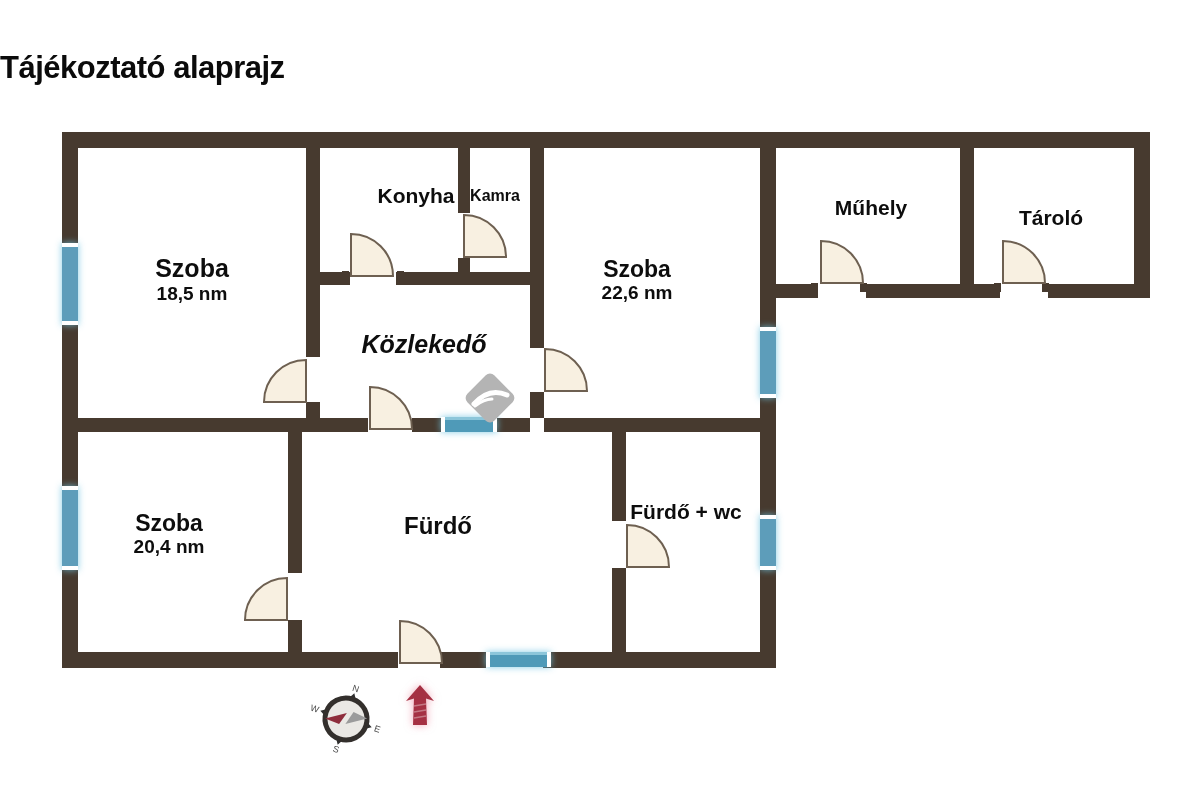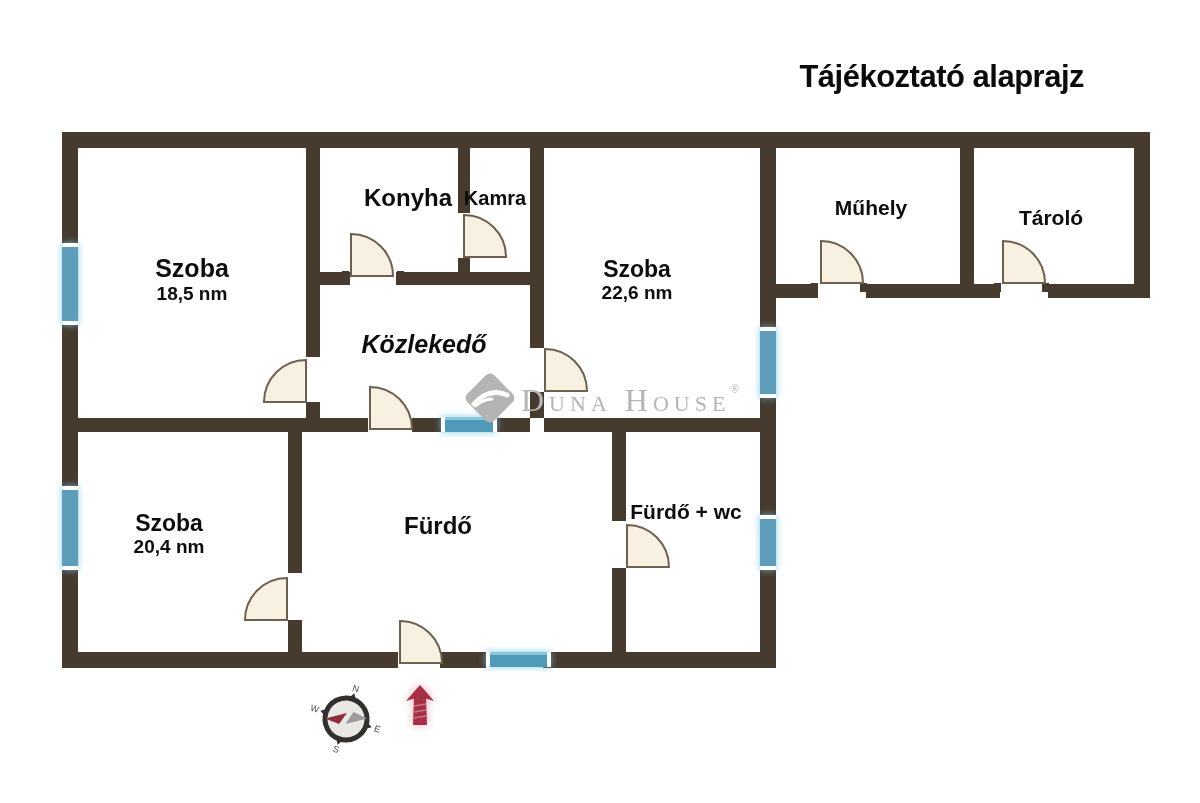--- a/index.html
+++ b/index.html
@@ -8,22 +8,22 @@
   .wall{position:absolute;background:#473a2f;}
   .nub{position:absolute;background:#473a2f;width:7px;height:9px;}
   .window-v{position:absolute;width:16px;background:#5d9dba;border-top:4px solid #fff;
             border-bottom:4px solid #fff;box-shadow:0 0 7px rgba(110,195,225,.85);}
   .window-h{position:absolute;height:15px;background:#4f9ab8;border-left:4px solid #fff;
             border-right:4px solid #fff;box-shadow:0 0 7px rgba(110,195,225,.85);
             background-image:linear-gradient(#8cc6da 0 3px, #4f9ab8 3px);}
   .door{position:absolute;}
   .door path{fill:#f8f0e1;stroke:#6e6051;stroke-width:2;}
   .door.flip{transform:scaleX(-1);}
-  .title{position:absolute;top:50px;left:0;width:1084px;text-align:right;
-         font-size:31px;font-weight:bold;color:#0b0b0b;letter-spacing:-.5px;margin-top:9px;}
+  .title{position:absolute;top:50px;left:0;width:1084px;text-align:left;
+         font-size:31px;font-weight:bold;color:#0b0b0b;letter-spacing:-.5px;}
   .room-label{position:absolute;transform:translateX(-50%);text-align:center;
               color:#0d0d0d;font-weight:bold;white-space:nowrap;line-height:1.15;}
   .room-area{font-weight:bold;}
   .logo-text{position:absolute;left:521px;top:382px;color:#b5b5b5;
              font-family:"Liberation Serif",serif;font-variant:small-caps;
              font-size:32px;letter-spacing:5px;white-space:nowrap;}
   .logo-text .reg{font-size:12px;vertical-align:18px;letter-spacing:0;}
   .compass{position:absolute;left:309px;top:682px;}
   .compass text{font-family:"Liberation Sans",sans-serif;font-size:9px;fill:#4a4a4a;
                 text-anchor:middle;}
@@ -114,24 +114,24 @@
       <path d="M2 45 L2 3 A42 42 0 0 1 44 45 Z"></path>
     </svg>
   <svg class="door" style="left:1001px;top:238px;" width="46" height="46" viewBox="0 0 46 46">
       <path d="M2 45 L2 3 A42 42 0 0 1 44 45 Z"></path>
     </svg>
 
   <div class="room-label" style="left:192px;top:254px;font-size:25px;">
     <div>Szoba</div>
     <div class="room-area" style="font-size:19px;">18,5 nm</div>
   </div>
-  <div class="room-label" style="left:388px;top:184px;font-size:24px;padding-left:40px;">
+  <div class="room-label" style="left:396px;top:184px;font-size:21px;padding-left:40px;">
     <div>Konyha</div>
   </div>
-  <div class="room-label" style="left:495px;top:187px;font-size:20px;">
+  <div class="room-label" style="left:495px;top:187px;font-size:16px;">
     <div>Kamra</div>
   </div>
   <div class="room-label" style="left:637px;top:256px;font-size:23px;">
     <div>Szoba</div>
     <div class="room-area" style="font-size:19px;">22,6 nm</div>
   </div>
   <div class="room-label" style="left:871px;top:196px;font-size:21px;">
     <div>Műhely</div>
   </div>
   <div class="room-label" style="left:1051px;top:206px;font-size:21px;">
@@ -151,21 +151,20 @@
     <div>Fürdő + wc</div>
   </div>
 
   <svg style="position:absolute;left:462px;top:372px;" width="56" height="52" viewBox="0 0 56 52">
     <g transform="rotate(45 28 26)">
       <rect x="9" y="7" width="38" height="38" rx="6" fill="#b4b4b4"></rect>
     </g>
     <path d="M12 32 Q 27 15 45 23" stroke="#ffffff" stroke-width="5" fill="none" stroke-linecap="round"></path>
     <path d="M13 34 Q 22 27 30 27" stroke="#ffffff" stroke-width="3" fill="none" stroke-linecap="round"></path>
   </svg>
-  <div class="logo-text"><span>Duna House</span><span class="reg">®</span></div>
 
   <svg class="compass" width="74" height="74" viewBox="0 0 74 74">
     <g transform="rotate(18 37 37)">
       <polygon points="37,10 31,20 43,20" fill="#2e2e2e"></polygon>
       <polygon points="64,37 54,31 54,43" fill="#2e2e2e"></polygon>
       <polygon points="37,64 31,54 43,54" fill="#2e2e2e"></polygon>
       <polygon points="10,37 20,31 20,43" fill="#2e2e2e"></polygon>
       <circle cx="37" cy="37" r="21" fill="#eae8e4" stroke="#332f2c" stroke-width="5"></circle>
       <polygon points="17,43 36,31 32,44" fill="#8e2d3c"></polygon>
       <polygon points="57,30 38,42 42,28" fill="#9b9b9b"></polygon>

